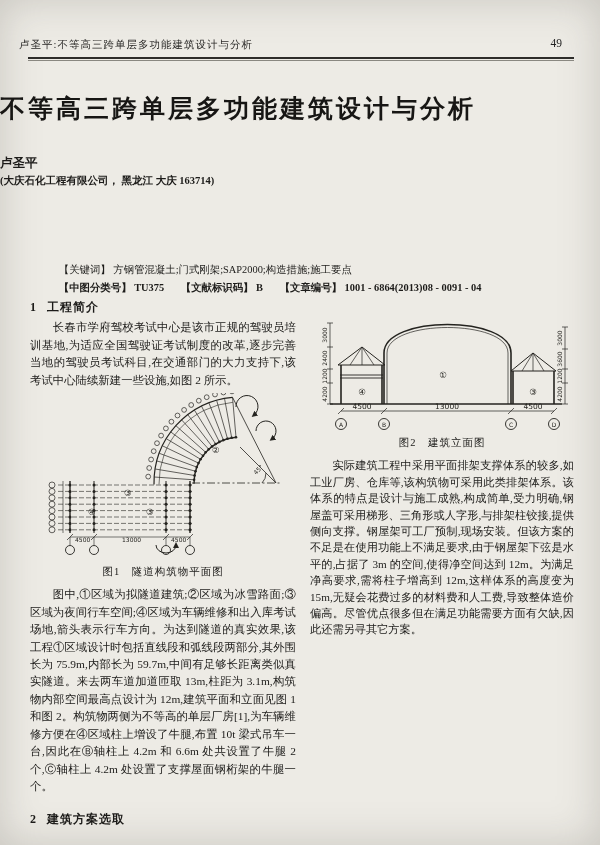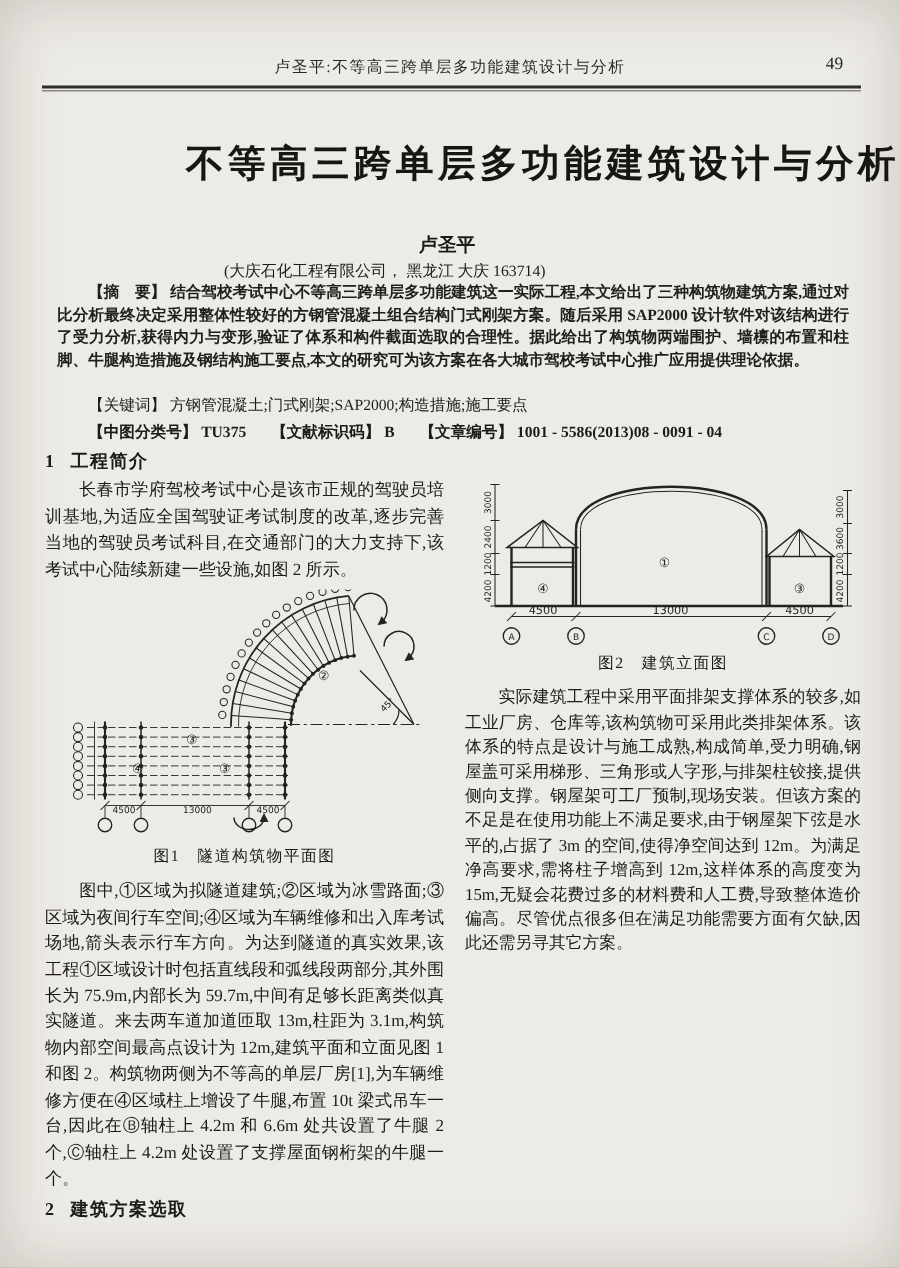--- a/index.html
+++ b/index.html
@@ -1,27 +1,27 @@
 <!DOCTYPE html>
 <html><head>
 <meta charset="utf-8">
 <style>
   html,body{margin:0;padding:0;}
   body{background:#b9b8b4;font-family:"Liberation Serif","DejaVu Serif",serif;}
   .page{position:relative;width:600px;height:845px;margin:0 auto;background:#edebe5;
         box-shadow:inset 0 0 40px rgba(90,88,80,.25);overflow:hidden;color:#1c1b19;}
-  .running-head{position:absolute;top:38px;left:30px;width:540px;text-align:center;
+  .running-head{position:absolute;top:38px;left:19px;width:540px;text-align:left;
         font-size:10.5px;letter-spacing:1px;color:#2a2927;}
   .page-num{position:absolute;top:37px;right:38px;font-size:11.5px;color:#222;}
   .head-rule{position:absolute;top:57px;left:28px;width:546px;height:2px;background:#2e2d2a;}
   .head-rule2{position:absolute;top:60px;left:28px;width:546px;height:1px;background:#8a8881;}
-  .title{position:absolute;top:92px;left:0;width:600px;text-align:right;font-size:25px;
+  .title{position:absolute;top:92px;left:0;width:600px;text-align:left;font-size:25px;
         font-weight:bold;letter-spacing:3px;color:#171614;}
-  .author{position:absolute;top:155px;left:0;width:596px;text-align:center;font-size:12.5px;font-weight:bold;}
-  .affil{position:absolute;top:174px;left:0;width:513px;text-align:center;font-size:10.5px;font-weight:normal;}
+  .author{position:absolute;top:155px;left:0;width:596px;text-align:left;font-size:12.5px;font-weight:bold;}
+  .affil{position:absolute;top:174px;left:0;width:513px;font-size:10.5px;font-weight:bold;}
   .abstract{position:absolute;top:188px;left:38px;width:528px;font-size:10.4px;line-height:15px;
         font-weight:bold;text-align:justify;text-indent:2em;color:#201f1d;}
   .kwline{position:absolute;top:263px;left:38px;width:528px;font-size:10.4px;font-weight:normal;text-indent:2em;}
   .metaline{position:absolute;top:281px;left:38px;width:528px;font-size:10.4px;font-weight:bold;text-indent:2em;}
   .metaline span.seg{margin-right:14px;}
   .col{position:absolute;top:299px;width:266px;font-size:11.4px;line-height:17.4px;text-align:justify;}
   .col-left{left:30px;}
   .col-right{left:310px;width:264px;font-size:11.2px;line-height:16.4px;}
   .sec-head{font-weight:bold;font-size:12px;margin:0 0 3px 0;letter-spacing:1px;}
   .sec-head .no{margin-right:10px;}
@@ -42,28 +42,27 @@
 
   <div class="running-head">卢圣平:不等高三跨单层多功能建筑设计与分析</div>
   <div class="page-num">49</div>
   <div class="head-rule"></div>
   <div class="head-rule2"></div>
 
   <div class="title">不等高三跨单层多功能建筑设计与分析</div>
   <div class="author">卢圣平</div>
   <div class="affil">(大庆石化工程有限公司， 黑龙江 大庆 163714)</div>
 
-  <div class="abstract"><span>【摘　要】</span><span> 结合驾校考试中心不等高三跨单层多功能建筑这一实际工程,本文给出了三种构筑物建筑方案,通过对比分析最终决定采用整体性较好的方钢管混凝土组合结构门式刚架方案。随后采用 SAP2000 设计软件对该结构进行了受力分析,获得内力与变形,验证了体系和构件截面选取的合理性。据此给出了构筑物两端围护、墙檩的布置和柱脚、牛腿构造措施及钢结构施工要点,本文的研究可为该方案在各大城市驾校考试中心推广应用提供理论依据。</span></div>
 
   <div class="kwline"><span>【关键词】</span><span> 方钢管混凝土;门式刚架;SAP2000;构造措施;施工要点</span></div>
 
   <div class="metaline">
     <span class="seg"><span>【中图分类号】</span><span> TU375</span></span>
     <span class="seg"><span>【文献标识码】</span><span> B</span></span>
-    <span class="seg"><span>【文章编号】</span><span> 1001 - 5586(2013)08 - 0091 - 04</span></span>
+    <span class="seg"><span>【文章编号】</span><span> 1001 - 6864(2013)08 - 0091 - 04</span></span>
   </div>
 
   <div class="col col-left">
     <div class="sec-head"><span class="no">1</span><span>工程简介</span></div>
     <p class="para">长春市学府驾校考试中心是该市正规的驾驶员培训基地,为适应全国驾驶证考试制度的改革,逐步完善当地的驾驶员考试科目,在交通部门的大力支持下,该考试中心陆续新建一些设施,如图 2 所示。</p>
 
     <div class="fig">
       <svg id="fig1svg" width="266" height="168" viewBox="0 0 266 168">
         <defs>
           <marker id="arw" markerWidth="6" markerHeight="6" refX="3" refY="3" orient="auto">
@@ -206,21 +205,21 @@
         <text class="reg" x="116" y="122">③</text>
 
         <text class="dim" x="45" y="149">4500</text>
         <text class="dim" x="92" y="149">13000</text>
         <text class="dim" x="141" y="149">4500</text>
       </svg>
       <div class="figcap">图1　隧道构筑物平面图</div>
     </div>
 
     <p class="para">图中,①区域为拟隧道建筑;②区域为冰雪路面;③区域为夜间行车空间;④区域为车辆维修和出入库考试场地,箭头表示行车方向。为达到隧道的真实效果,该工程①区域设计时包括直线段和弧线段两部分,其外围长为 75.9m,内部长为 59.7m,中间有足够长距离类似真实隧道。来去两车道加道匝取 13m,柱距为 3.1m,构筑物内部空间最高点设计为 12m,建筑平面和立面见图 1 和图 2。构筑物两侧为不等高的单层厂房[1],为车辆维修方便在④区域柱上增设了牛腿,布置 10t 梁式吊车一台,因此在Ⓑ轴柱上 4.2m 和 6.6m 处共设置了牛腿 2 个,Ⓒ轴柱上 4.2m 处设置了支撑屋面钢桁架的牛腿一个。</p>
-    <div class="sec-head" style="margin-top:3px"><span class="no">2</span><span>建筑方案选取</span></div>
+    <div class="sec-head" style="margin-top:16px"><span class="no">2</span><span>建筑方案选取</span></div>
   </div>
 
   <div class="col col-right">
     <div class="fig">
       <svg width="264" height="130" viewBox="0 0 264 130">
 
         <line class="ink" x1="20" y1="101" x2="252" y2="101" stroke-width="1.6"></line>
 
         <line class="ink" x1="74" y1="101" x2="74" y2="50" stroke-width="1.6"></line>
         <line class="ink" x1="77" y1="101" x2="77" y2="50" stroke-width="0.7"></line>

